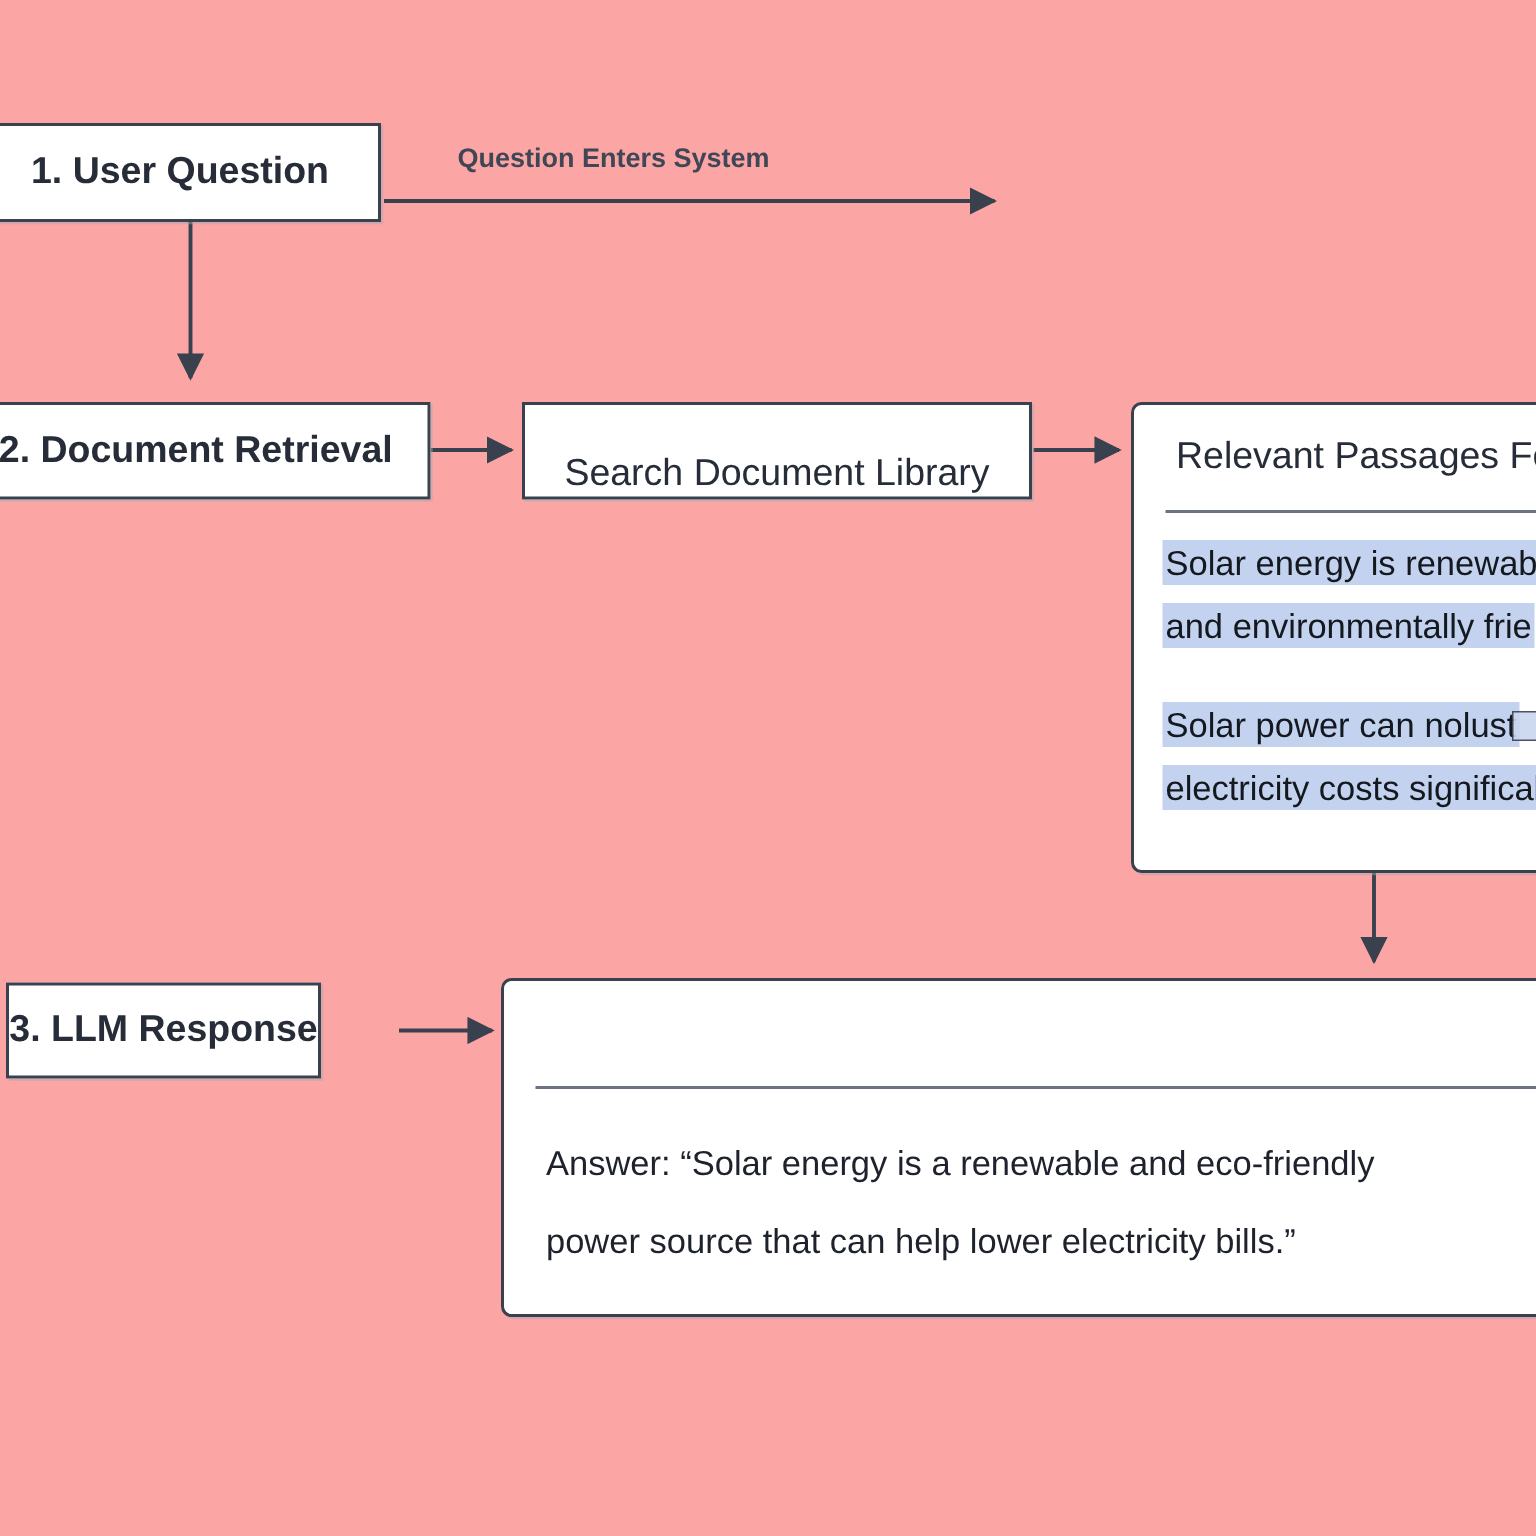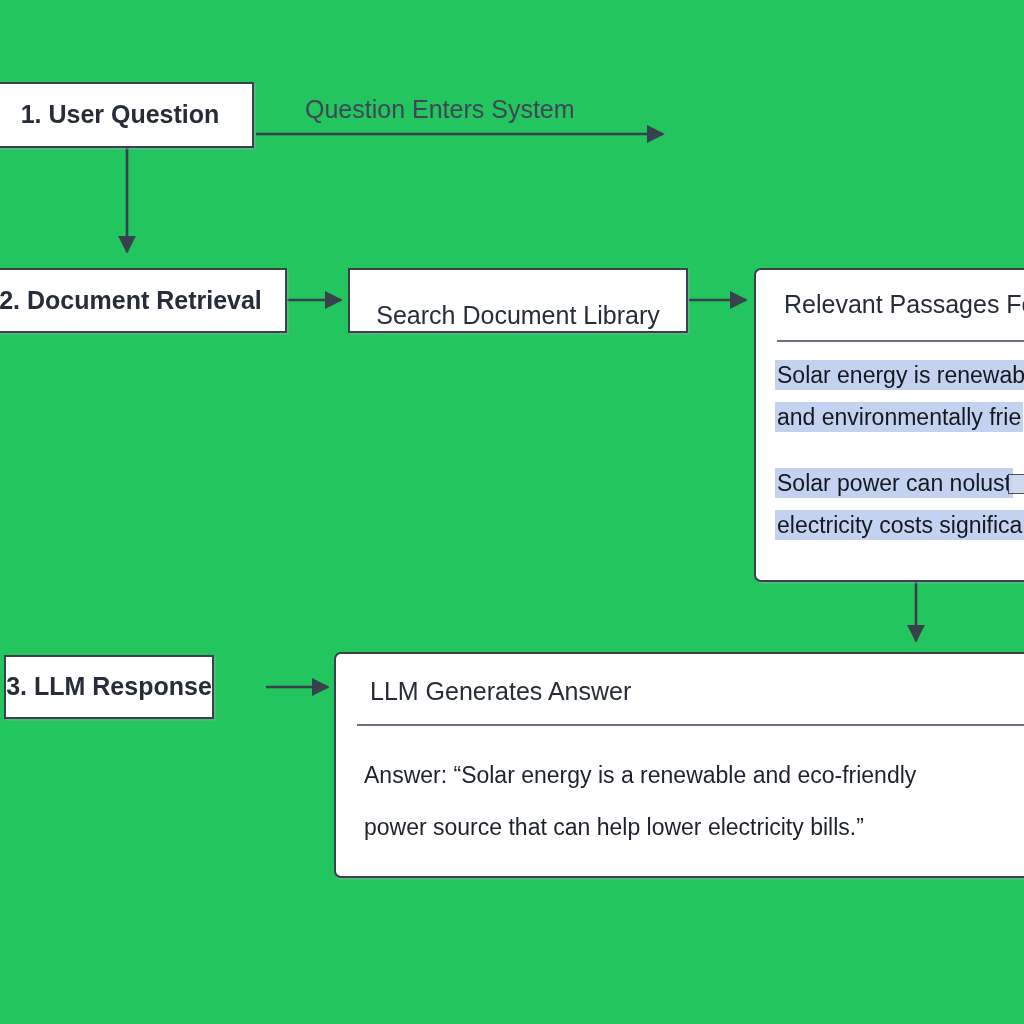--- a/index.html
+++ b/index.html
@@ -12,21 +12,21 @@
     width: 1024px;
     height: 1024px;
     font-family: "Liberation Sans", "DejaVu Sans", sans-serif;
     color: #2b3240;
     overflow: hidden;
   }
   #canvas {
     position: relative;
     width: 1024px;
     height: 1024px;
-    background: #22c55e;
+    background: #fca5a5;
   }
 
   
   .node {
     position: absolute;
     border: 2px solid #39404e;
     background: #ffffff;
     display: flex;
     align-items: center;
     box-shadow: 1.5px 1.5px 0 rgba(160,168,180,0.45);
@@ -75,23 +75,24 @@
     position: absolute;
     font-size: 23px;
     line-height: 30px;
     color: #1d222c;
     white-space: nowrap;
   }
 
   
   .edge-label {
     position: absolute;
-    font-size: 25px;
+    font-size: 18px;
     color: #3f4756;
     white-space: nowrap;
+    font-weight: bold;
   }
   svg.edges {
     position: absolute;
     left: 0; top: 0;
     width: 1024px;
     height: 1024px;
     overflow: visible;
     pointer-events: none;
   }
   svg.edges line { stroke: #39404e; stroke-width: 2.6; }
@@ -157,21 +158,20 @@
 
     <div class="glitch" style="left:252px; top:204px; width:26px; height:20px;"></div>
   </div>
 
   <div class="node step" style="left:4px; top:655px; width:210px; height:64px;">
     <span class="node-label">3. LLM Response</span>
   </div>
 
   <div class="panel" style="left:334px; top:652px; width:710px; height:226px;">
 
-    <div class="panel-title" style="left:34px; top:23px;">LLM Generates Answer</div>
 
     <div class="panel-divider" style="left:21px; top:70px; width:668px;"></div>
 
     <div class="answer-line" style="left:28px; top:106px;">Answer: “Solar energy is a renewable and eco-friendly</div>
 
     <div class="answer-line" style="left:28px; top:158px;">power source that can help lower electricity bills.”</div>
   </div>
 
 </div>
 

